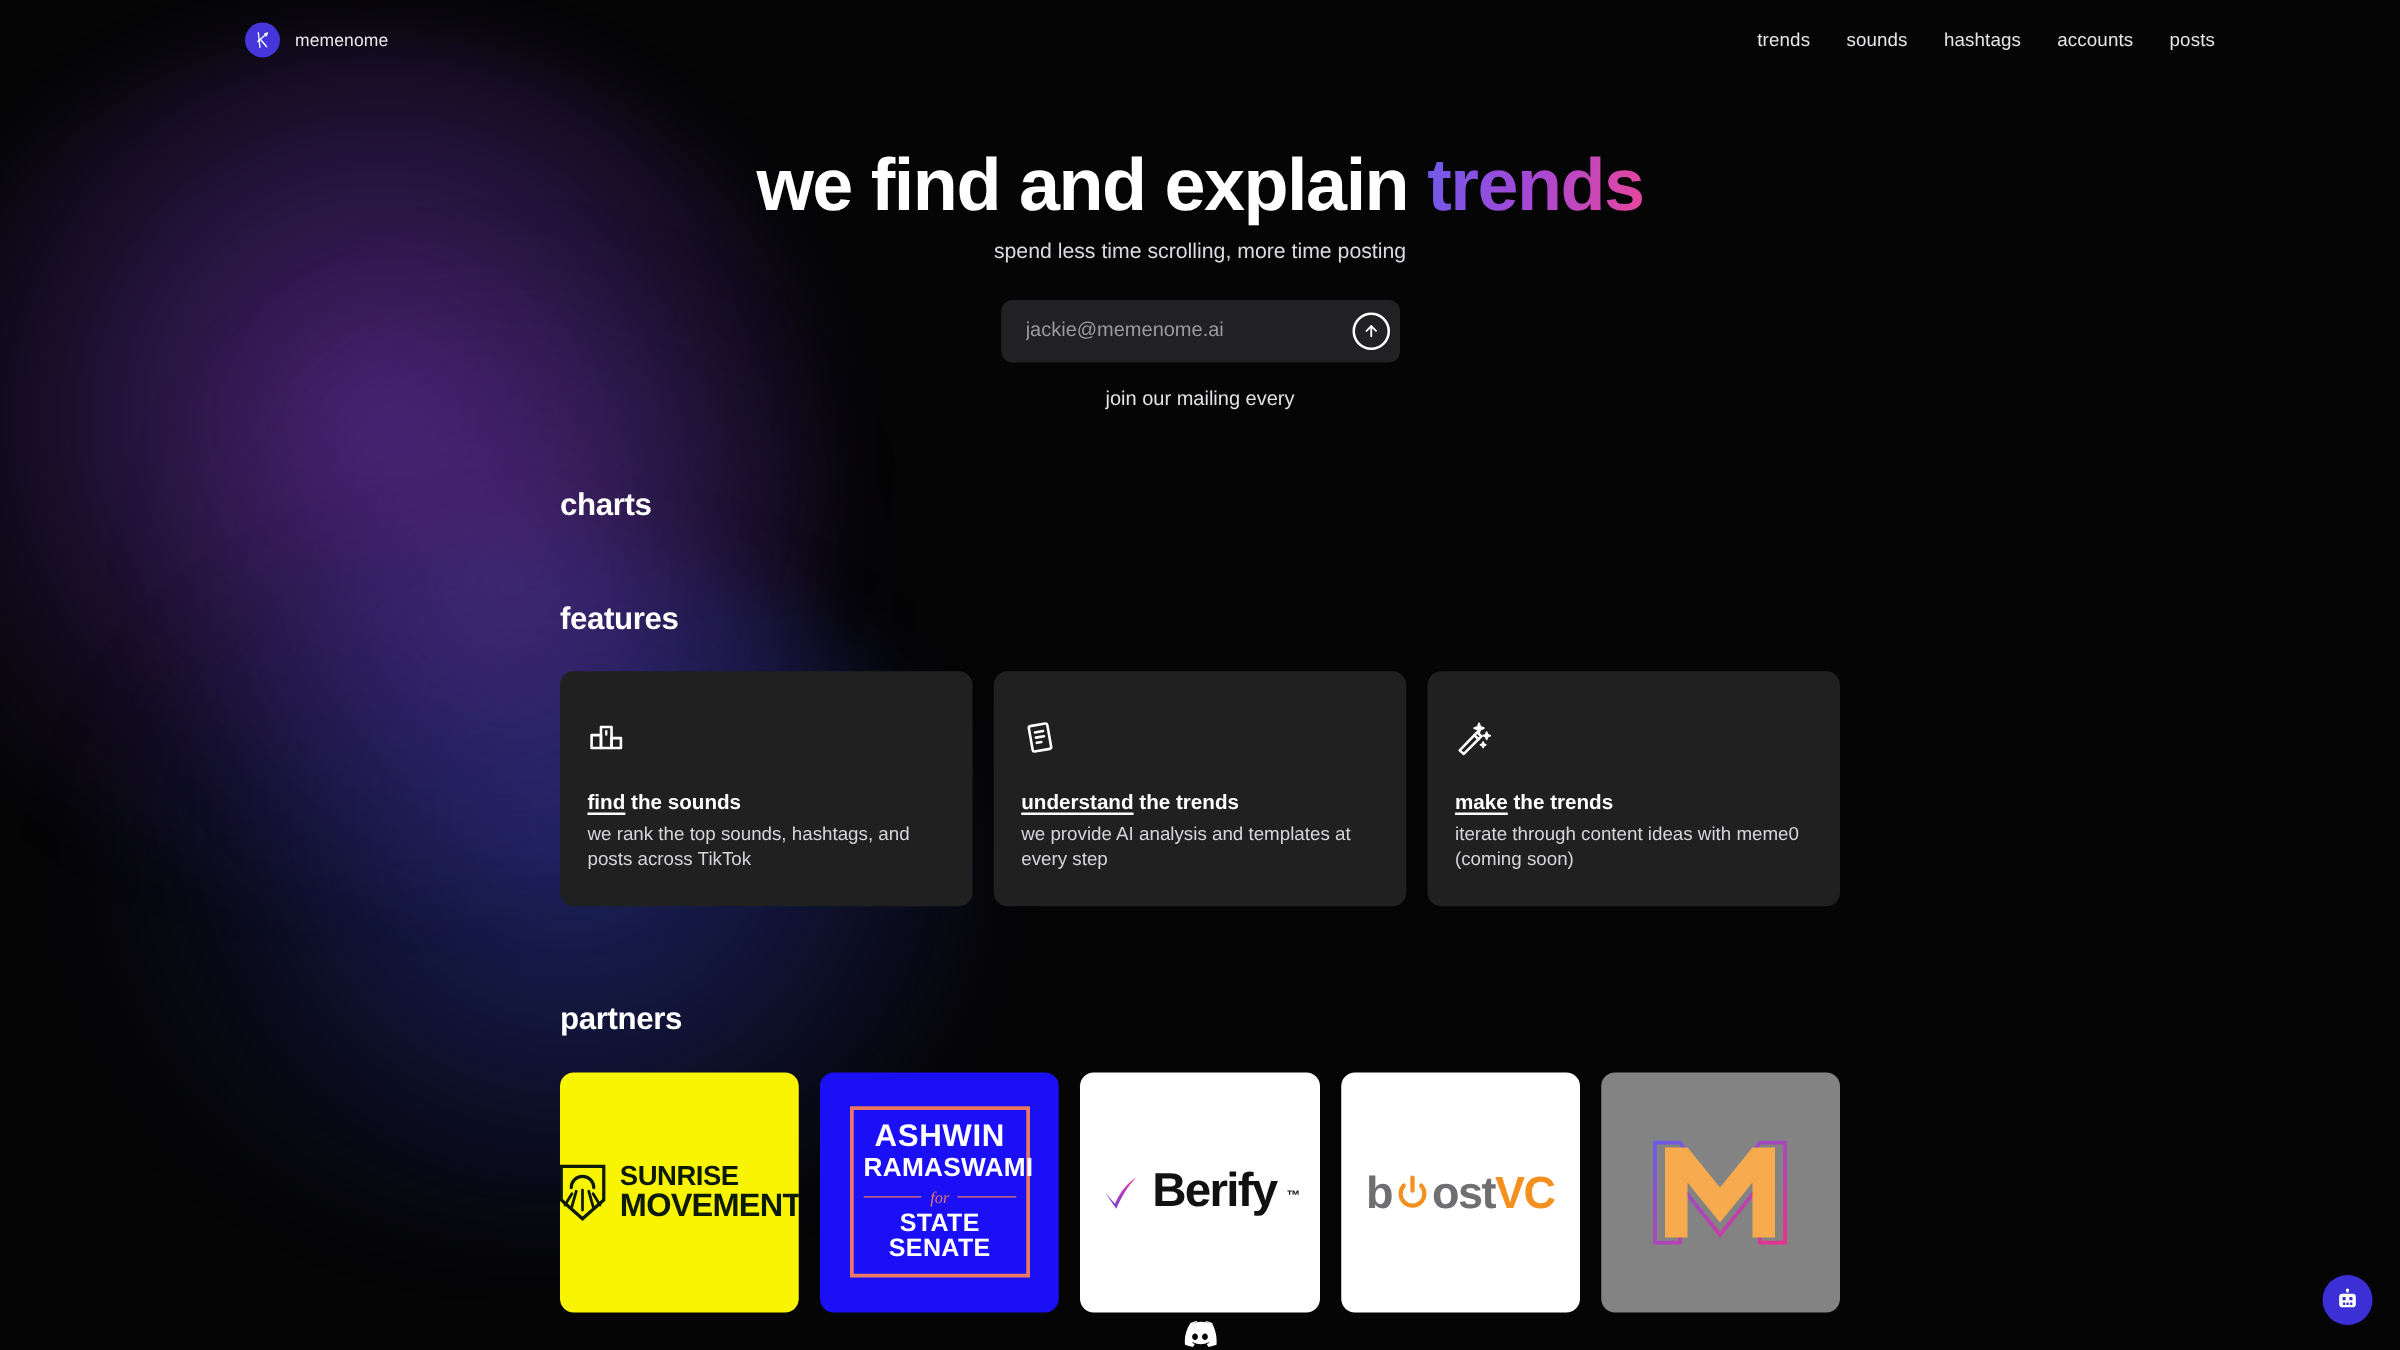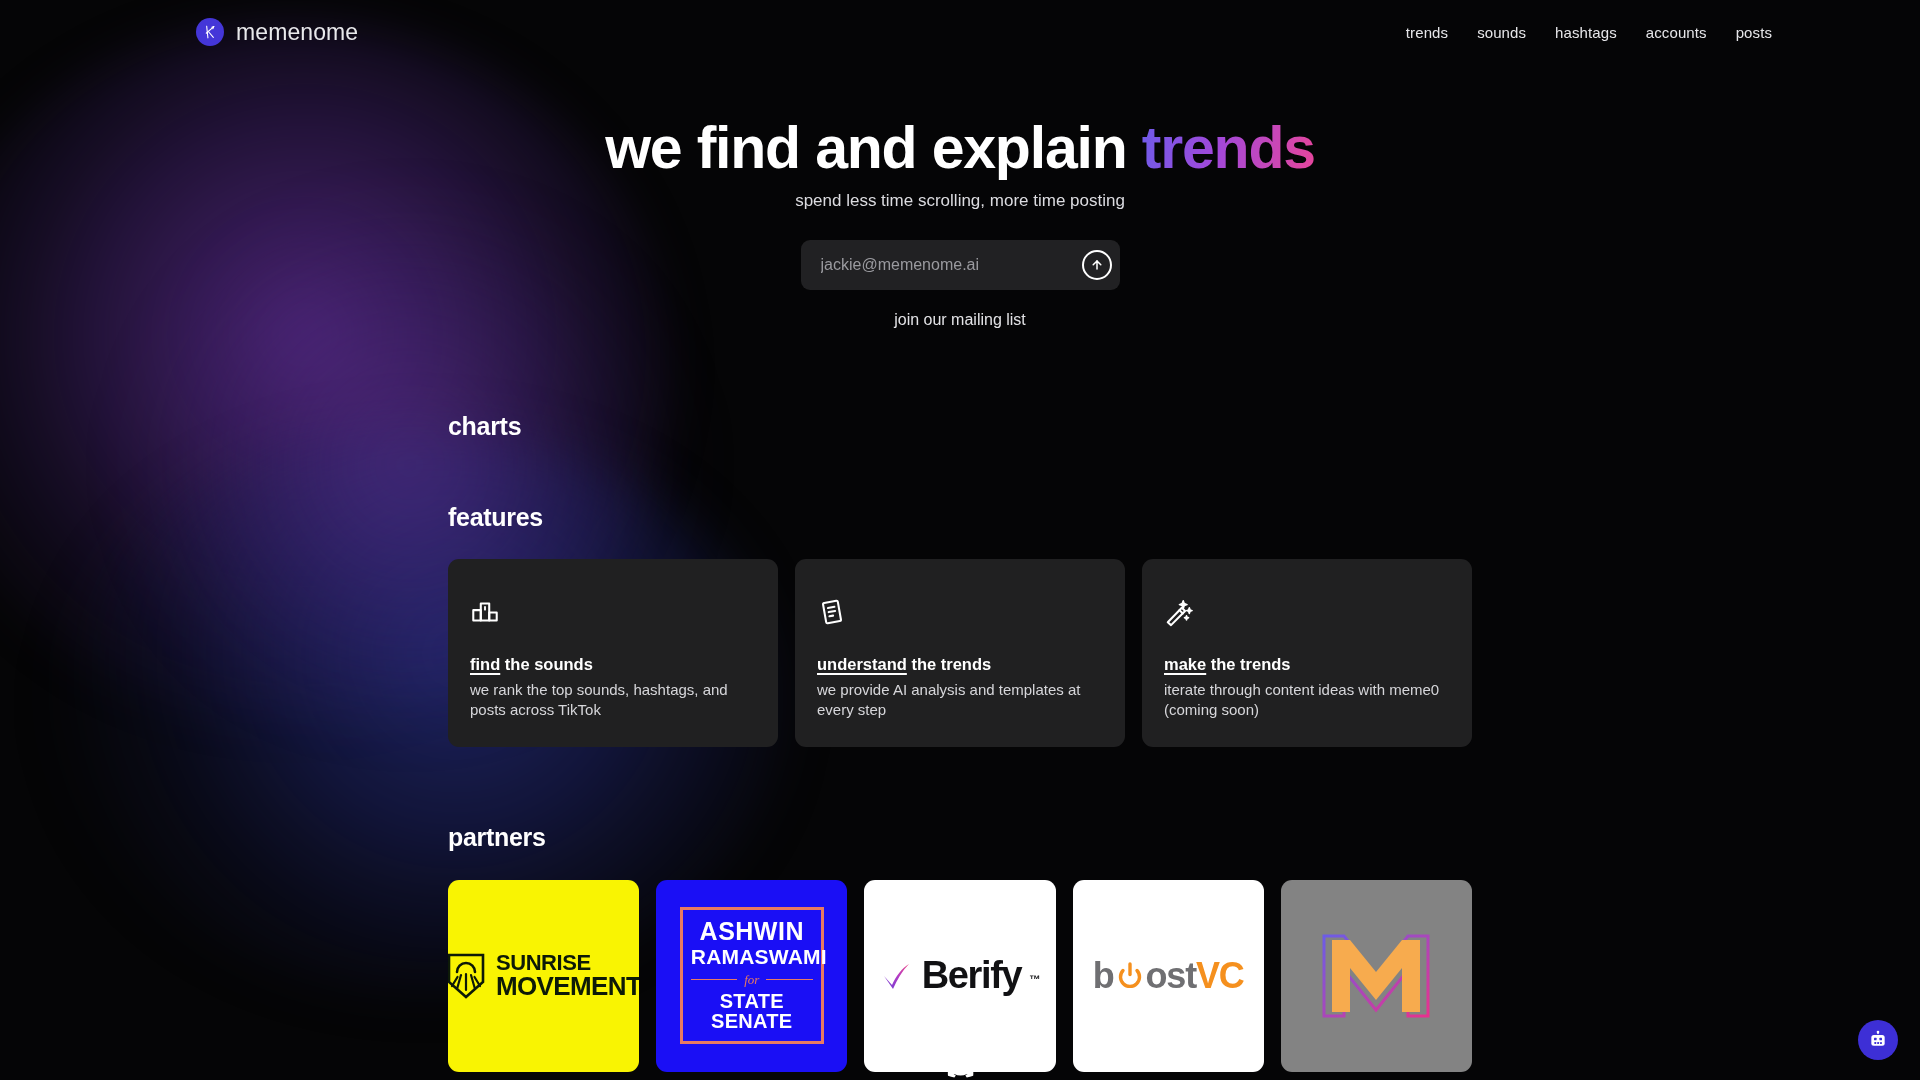--- a/index.html
+++ b/index.html
@@ -82,21 +82,21 @@
     padding: 0 148px 0 196px;
   }
   .brand { display: flex; align-items: center; gap: 12px; }
   .brand-mark {
     width: 28px; height: 28px; border-radius: 50%;
     background: #4436d8;
     display: flex; align-items: center; justify-content: center;
     flex: 0 0 28px;
   }
   .brand-name {
-    font-size: 23px;
+    font-size: 14px;
     font-weight: 400;
     color: #e9e9ec;
     letter-spacing: 0.1px;
   }
   .nav-links {
     margin-left: auto;
     display: flex;
     align-items: center;
     gap: 29px;
   }
@@ -165,21 +165,21 @@
   .mailing-note {
     margin-top: 21px;
     text-align: center;
     font-size: 16px;
     color: #e3e3e6;
   }
 
   
   .content {
     position: absolute;
-    top: 412px;
+    top: 390px;
     left: 448px;
     width: 1024px;
   }
   .section-title {
     font-size: 25px;
     font-weight: 700;
     color: #ffffff;
     letter-spacing: -0.3px;
   }
   .charts-text {
@@ -367,21 +367,21 @@
         <input class="email-input" type="text" placeholder="jackie@memenome.ai" style="">
         <button class="submit-btn">
           <svg width="14" height="14" viewBox="0 0 24 24" fill="none" stroke="#ffffff" stroke-width="2.6" stroke-linecap="round" stroke-linejoin="round">
             <path d="M12 19 L12 5"></path>
             <path d="M5.5 11.5 L12 5 L18.5 11.5"></path>
           </svg>
         </button>
       </div>
     </div>
 
-    <div class="mailing-note">join our mailing list</div>
+    <div class="mailing-note">join our mailing every</div>
   </div>
 
   <div class="content">
 
     <h2 class="section-title">charts</h2>
 
     <h2 class="section-title features-head">features</h2>
 
     <div class="cards">
 

